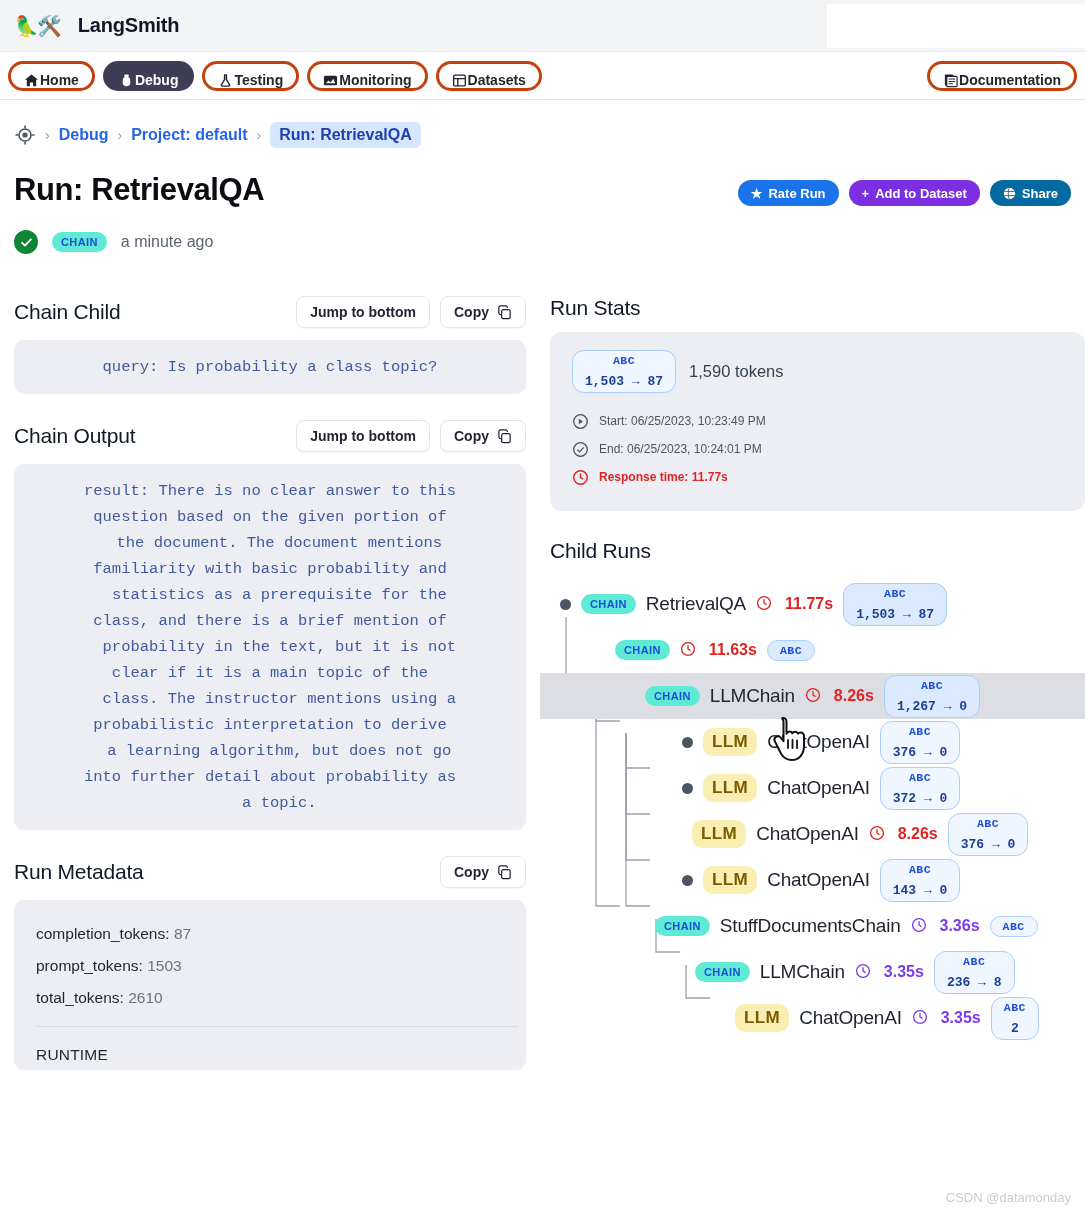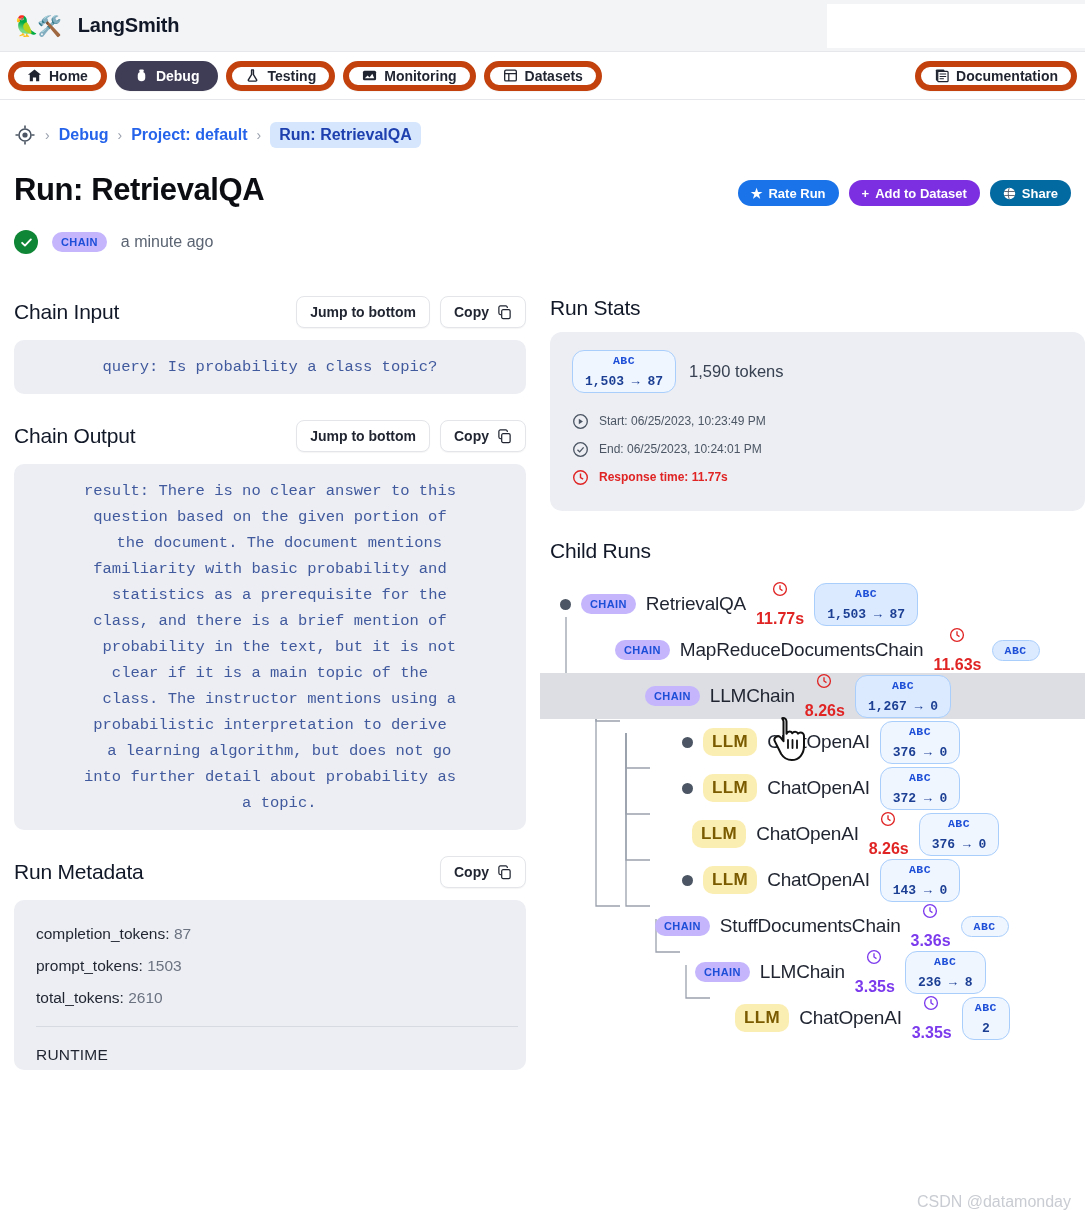--- a/index.html
+++ b/index.html
@@ -29,23 +29,23 @@
     background:#ffffff;
   }
 
   
   .navbar {
     height: 48px; background:#ffffff; border-bottom: 1px solid #e5e7eb;
     display:flex; align-items:center; padding: 0 8px; gap: 8px;
     position: relative;
   }
   .nav-btn {
-    display:inline-flex; align-items:center; gap:7px;
+    display:inline-flex; align-items:flex-end; gap:1px;
     height: 30px; padding: 0 13px;
-    border: 6px solid #c2410c; border-radius: 16px;
+    border: 3px solid #c2410c; border-radius: 16px;
     background: #fff; font-size: 14px; font-weight: 700; color:#1f2430;
     white-space: nowrap;
     box-shadow: 0 1px 1px rgba(16,24,40,.04);
   }
   .nav-btn.active { background:#3f3d56; border-color:#3f3d56; color:#fff; }
   .nav-spacer { flex: 1; }
   .nav-icon { width: 15px; height:15px; display:inline-block; line-height:0; }
   .nav-icon svg { display:block; }
 
   
@@ -77,21 +77,21 @@
   .pill-share{ background:#0369a1; }
 
   
   .status-row { display:flex; align-items:center; gap:14px; padding: 22px 0 0 14px; }
   .check-circle{
     width:24px;height:24px;border-radius:50%;background:#0f8636;
     display:flex;align-items:center;justify-content:center;
   }
   .check-circle svg{display:block;}
   .tag-chain {
-    background:#c4b5fd; color:#1d4ed8; font-size:11px; font-weight:700;
+    background:#5eead4; color:#1d4ed8; font-size:11px; font-weight:700;
     letter-spacing:.4px; padding: 4px 9px; border-radius: 10px;
   }
   .tag-llm {
     background:#fbeeb3; color:#7a5b00; font-size:17px; font-weight:700;
     letter-spacing:.4px; padding: 4px 9px; border-radius: 10px;
   }
   .ago { color:#5b6472; font-size:16px; }
 
   
   .columns { display:flex; padding: 42px 0 0 0; }
@@ -151,31 +151,31 @@
   .ic { width:17px; height:17px; display:inline-block; line-height:0; flex:none; }
 
   
   .tree { position: relative; margin-top: 18px; }
   .run-row {
     position: relative; display:flex; align-items:center; gap:10px;
     height: 46px; white-space: nowrap;
   }
   .run-row.hl { background:#dcdee4; }
   .run-name { font-size: 19px; color:#1f2430; letter-spacing:-0.2px; }
-  .run-dur { display:inline-flex; align-items:center; gap:12px; font-size:16px; font-weight:600;flex-direction:column; }
+  .run-dur { display:inline-flex; gap:12px; font-size:16px; font-weight:600; }
   .dur-red { color:#e02424; }
   .dur-purple { color:#7c3aed; }
   .node-dot { width:11px; height:11px; border-radius:50%; background:#4b5563; flex:none; }
   .tree-lines { position:absolute; inset:0; pointer-events:none; }
 
   .cursor-hand { position:absolute; left: 770px; top: 716px; width:40px; height:46px; }
 
   .watermark {
-    position:absolute; right: 14px; bottom: 8px;
-    color:#c9ccd2; font-size:16px;
+    position:absolute; right: 14px; bottom: 14px;
+    color:#c9ccd2; font-size:13px;
   }
 </style>
 </head>
 <body>
 
 <div class="app">
 
   <div class="topbar">
     <span class="logo-emoji">🦜🛠️</span>
     <span class="brand">LangSmith</span>
@@ -293,21 +293,21 @@
     </span>
     <span class="tag-chain">CHAIN</span>
     <span class="ago">a minute ago</span>
   </div>
 
   <div class="columns">
 
     <div class="col-left">
 
       <div class="sec-head">
-        <span class="sec-title">Chain Input</span>
+        <span class="sec-title">Chain Child</span>
         <span class="sec-btns">
           <span class="ghost-btn">
             <span>Jump to bottom</span>
           </span>
           <span class="ghost-btn">
             <span>Copy</span>
             <span class="copy-glyph">
               <svg viewBox="0 0 16 16" width="15" height="15" fill="none" stroke="#1f2430" stroke-width="1.3">
                   <rect x="5" y="5" width="9" height="9.5" rx="1.5"></rect>
                   <path d="M11 3.2V2.6A1.6 1.6 0 0 0 9.4 1H3.6A1.6 1.6 0 0 0 2 2.6v6a1.6 1.6 0 0 0 1.6 1.6h.6"></path>
@@ -457,21 +457,20 @@
             <span>11.77s</span>
           </span>
           <span class="tok-badge" style="background:#dbeafe">
             <span class="abc-mark">ABC</span>
             <span>1,503 → 87</span>
           </span>
         </div>
 
         <div class="run-row" style="padding-left:65px">
           <span class="tag-chain">CHAIN</span>
-          <span class="run-name">MapReduceDocumentsChain</span>
           <span class="run-dur dur-red">
             <span class="ic">
               <svg viewBox="0 0 18 18" width="16" height="16" fill="none" stroke="#e02424" stroke-width="1.5">
                   <circle cx="9" cy="9" r="7.2"></circle>
                   <path d="M9 4.8V9l2.8 1.8"></path>
                 </svg>
             </span>
             <span>11.63s</span>
           </span>
           <span class="tok-badge" style="background:#dbeafe">

